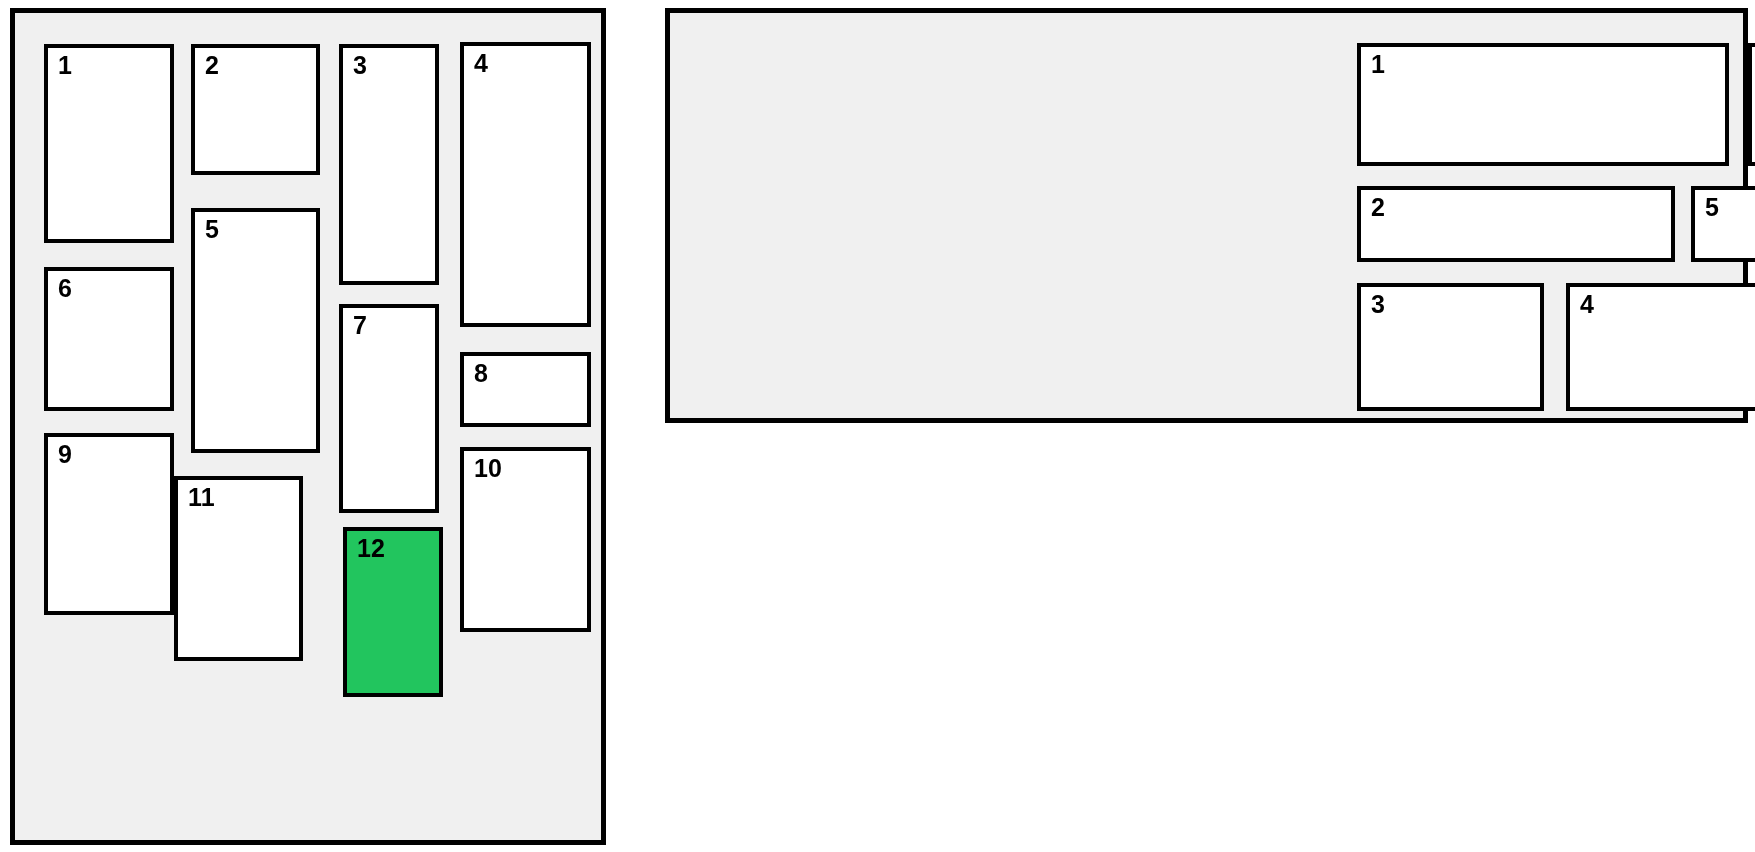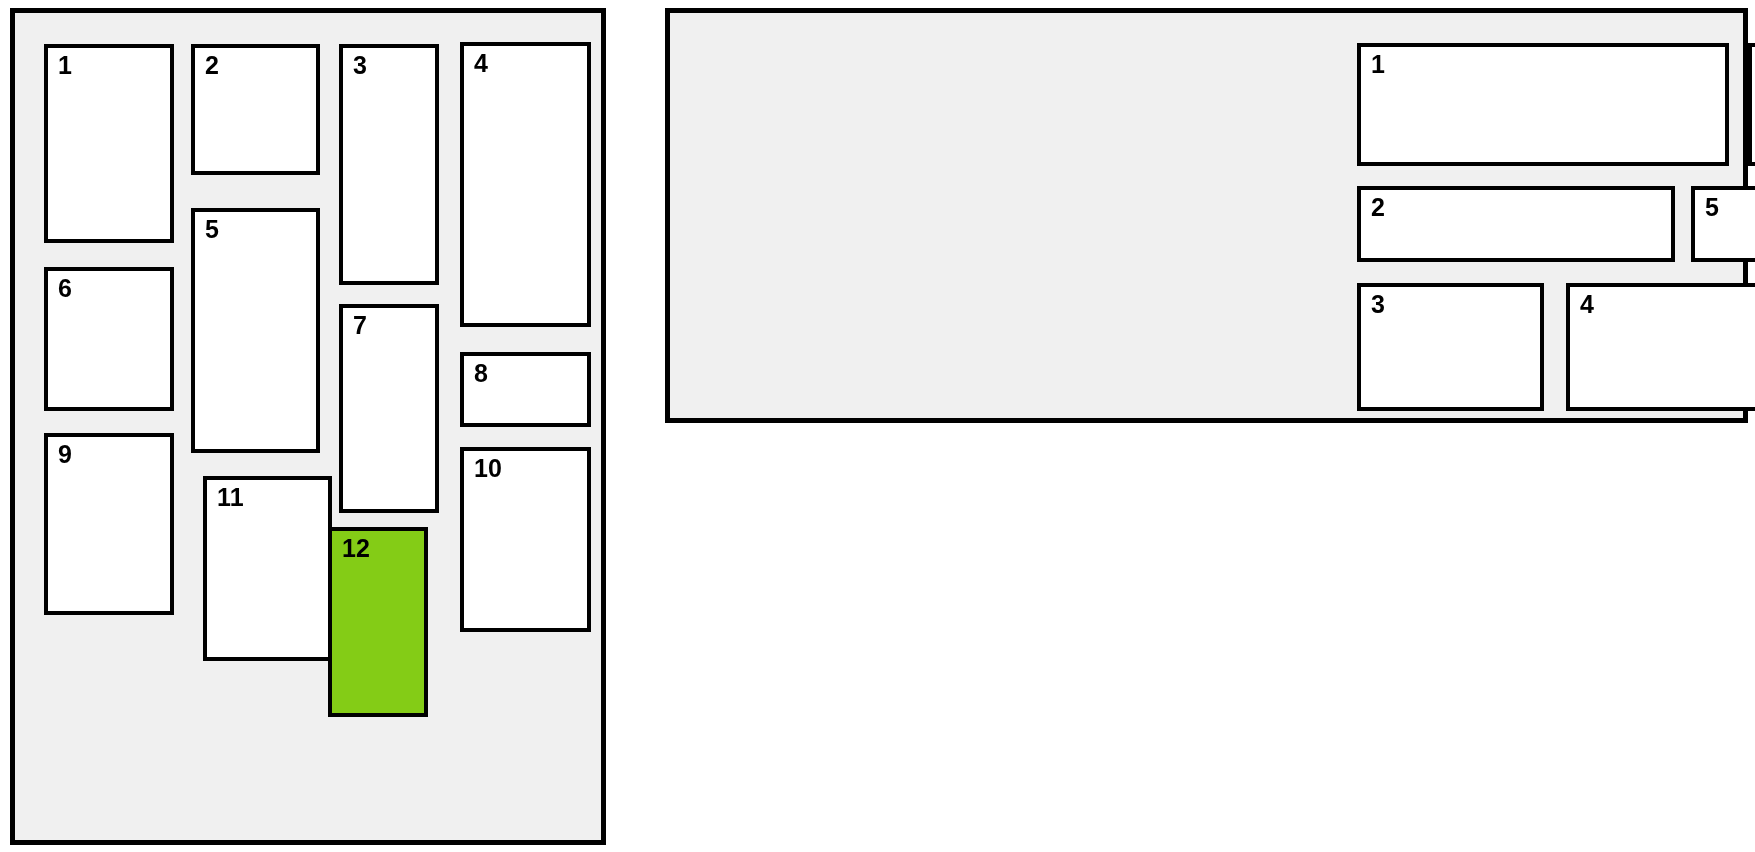--- a/index.html
+++ b/index.html
@@ -70,24 +70,24 @@
       </div>
       <div class="box" style="left: 445px; top: 339px; width: 131px; height: 75px; background: rgb(255, 255, 255); border-color: rgb(0, 0, 0);">
         <span class="box-label">8</span>
       </div>
       <div class="box" style="left: 29px; top: 420px; width: 130px; height: 182px; background: rgb(255, 255, 255); border-color: rgb(0, 0, 0);">
         <span class="box-label">9</span>
       </div>
       <div class="box" style="left: 445px; top: 434px; width: 131px; height: 185px; background: rgb(255, 255, 255); border-color: rgb(0, 0, 0); padding-left: 16px;">
         <span class="box-label">10</span>
       </div>
-      <div class="box" style="left: 188px; top: 463px; width: 129px; height: 185px; background: rgb(255, 255, 255); border-color: rgb(0, 0, 0);">
+      <div class="box" style="left: 159px; top: 463px; width: 129px; height: 185px; background: rgb(255, 255, 255); border-color: rgb(0, 0, 0);">
         <span class="box-label">11</span>
       </div>
-      <div class="box" style="left: 313px; top: 514px; width: 100px; height: 190px; background: #84cc16; border-color: rgb(0, 0, 0);">
+      <div class="box" style="left: 328px; top: 514px; width: 100px; height: 170px; background: #22c55e; border-color: rgb(0, 0, 0);">
         <span class="box-label">12</span>
       </div>
     </div>
     <div class="panel" style="left: 665px; top: 8px; width: 1083px; height: 415px; background: rgb(240, 240, 240); border-color: rgb(0, 0, 0);">
       <div class="box" style="left: 687px; top: 30px; width: 372px; height: 123px; background: rgb(255, 255, 255); border-color: rgb(0, 0, 0);">
         <span class="box-label">1</span>
       </div>
       <div class="box" style="left: 1078px; top: 30px; width: 105px; height: 123px; background: rgb(255, 255, 255); border-color: rgb(0, 0, 0);"></div>
       <div class="box" style="left: 687px; top: 173px; width: 318px; height: 76px; background: rgb(255, 255, 255); border-color: rgb(0, 0, 0);">
         <span class="box-label">2</span>

